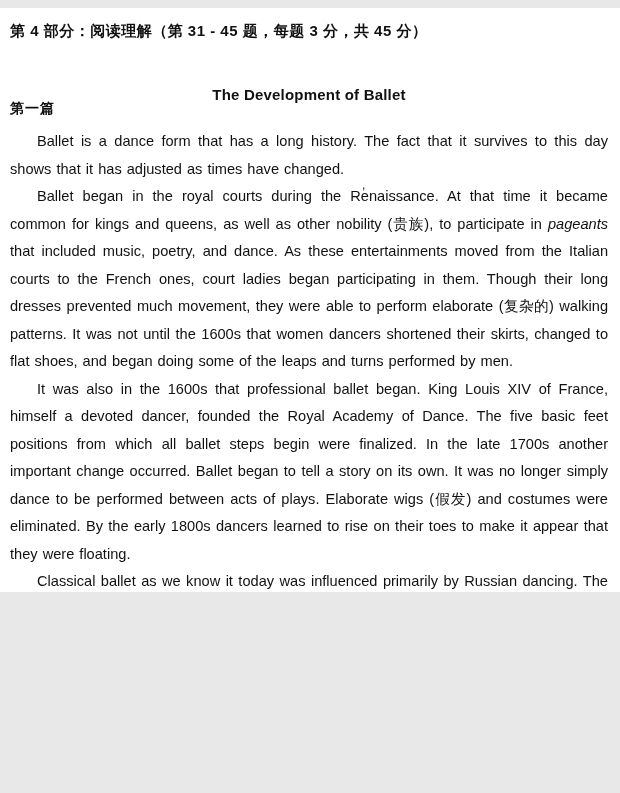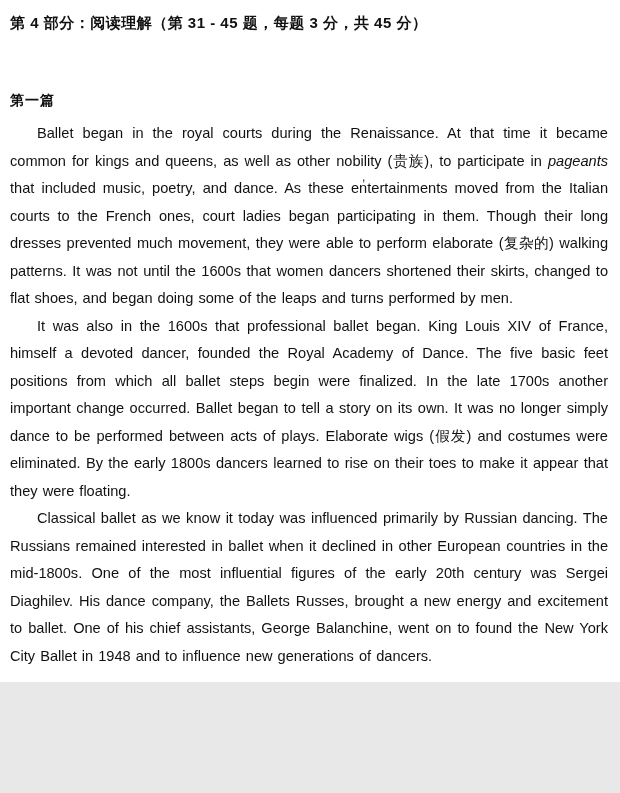--- a/index.html
+++ b/index.html
@@ -3,22 +3,22 @@
 <meta charset="utf-8">
 <style>
   html, body {
     margin: 0;
     padding: 0;
     background: #e8e8e8;
   }
   .page {
     position: relative;
     width: 620px;
-    height: 682px;
-    margin: 0 auto;
+    height: 584px;
+    margin: 8px auto;
     background: #ffffff;
     color: #111111;
     font-family: "Liberation Sans", "DejaVu Sans", sans-serif;
     overflow: hidden;
     box-sizing: border-box;
     padding: 10px 12px 0 10px;
   }
   .h-line1 {
     font-size: 15px;
     font-weight: bold;
@@ -80,23 +80,25 @@
 </head>
 <body>
 
 <div class="page">
 
   <div class="h-line1">第 4 部分：阅读理解（第 31 - 45 题，每题 3 分，共 45 分）</div>
 
 
   <div class="title-row">
     <span class="passage-label">第一篇</span>
+    <span class="passage-title">The Development of Ballet</span>
   </div>
 
   <div class="passage-body">
+      <p class="para"><span>Ballet is a dance form that has a long history. The fact that it survives to this day shows that it has adjusted as times have changed.</span></p>
       <p class="para"><span>Ballet began in the royal courts during the Renaissance. At that time it became common for kings and queens, as well as other nobility (贵族), to participate in </span><span class="bi">pageants</span><span> that included music, poetry, and dance. As these entertainments moved from the Italian courts to the French ones, court ladies began participating in them. Though their long dresses prevented much movement, they were able to perform elaborate (复杂的) walking patterns. It was not until the 1600s that women dancers shortened their skirts, changed to flat shoes, and began doing some of the leaps and turns performed by men.</span></p>
       <p class="para"><span>It was also in the 1600s that professional ballet began. King Louis XIV of France, himself a devoted dancer, founded the Royal Academy of Dance. The five basic feet positions from which all ballet steps begin were finalized. In the late 1700s another important change occurred. Ballet began to tell a story on its own. It was no longer simply dance to be performed between acts of plays. Elaborate wigs (假发) and costumes were eliminated. By the early 1800s dancers learned to rise on their toes to make it appear that they were floating.</span></p>
       <p class="para"><span>Classical ballet as we know it today was influenced primarily by Russian dancing. The Russians remained interested in ballet when it declined in other European countries in the mid-1800s. One of the most influential figures of the early 20th century was Sergei Diaghilev. His dance company, the Ballets Russes, brought a new energy and excitement to ballet. One of his chief assistants, George Balanchine, went on to found the New York City Ballet in 1948 and to influence new generations of dancers.</span></p>
     </div>
 
   <span class="artifact">,</span>
 
 </div>
 
 </body></html>

